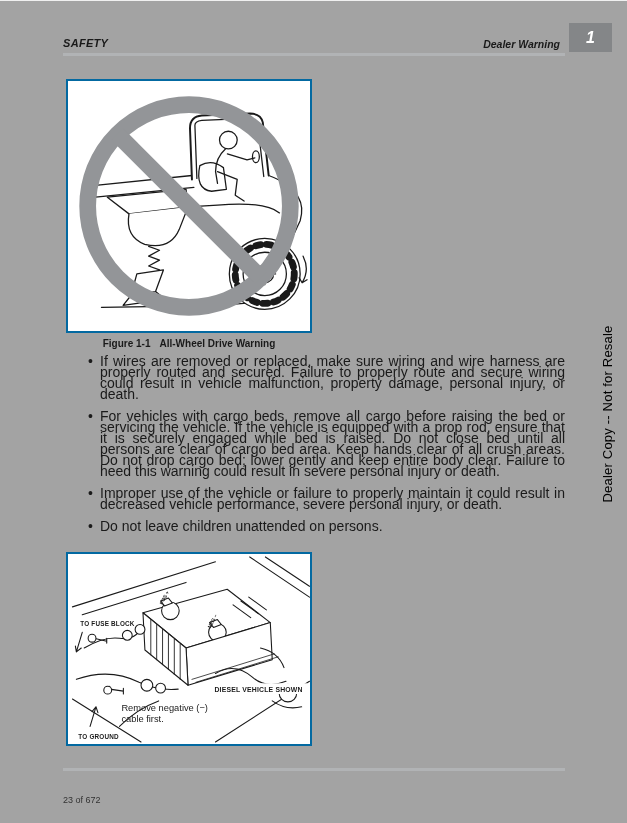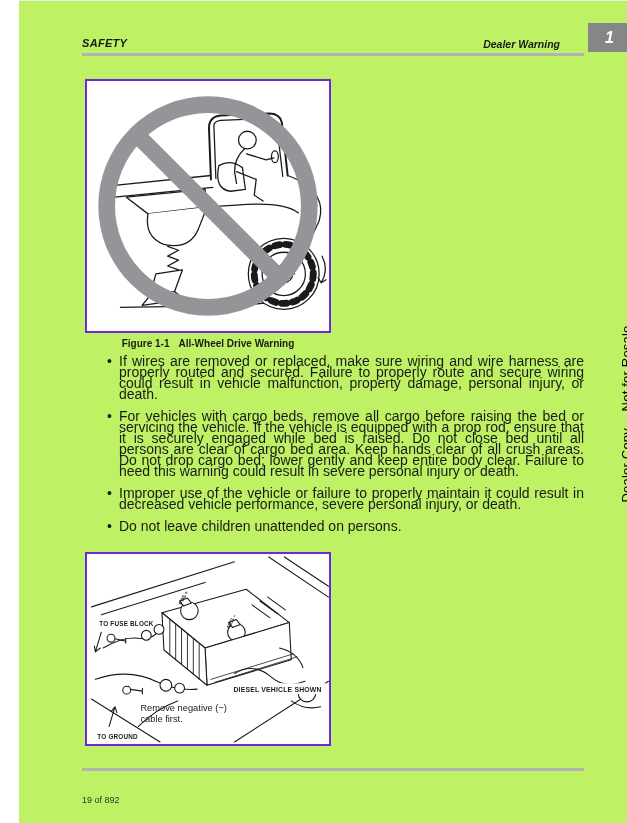--- a/index.html
+++ b/index.html
@@ -1,36 +1,36 @@
 <!DOCTYPE html>
 <html><head>
 <meta charset="utf-8">
 <style>
   html,body{margin:0;padding:0;}
   body{
     width:627px;height:823px;position:relative;background:#ffffff;
     font-family:"Liberation Sans","DejaVu Sans",sans-serif;color:#1a1a1a;
     overflow:hidden;
   }
-  .page{position:absolute;inset:0;background:#bef264;border-top:1px solid #f0f0f0;margin-left:19px;}
+  .page{position:absolute;inset:0;background:#a3a3a3;border-top:1px solid #f0f0f0;}
 
   
   .hdr-left{position:absolute;left:63px;top:36px;font-size:11px;font-style:italic;font-weight:bold;letter-spacing:.3px;}
   .hdr-right{position:absolute;right:67px;top:37px;font-size:10.5px;font-style:italic;font-weight:bold;}
   .chapter-tab{
     position:absolute;left:569px;top:22px;width:43px;height:29px;background:#848688;
     display:flex;align-items:center;justify-content:center;
     color:#fff;font-size:16px;font-style:italic;font-weight:bold;
   }
   .rule{position:absolute;left:63px;width:502px;height:3px;background:#b1b3b5;}
   .rule-top{top:52px;}
   .rule-bottom{top:767px;}
 
   
-  .figbox{position:absolute;left:66px;width:246px;background:#fff;border:2px solid #6d28d9;box-sizing:border-box;}
+  .figbox{position:absolute;left:66px;width:246px;background:#fff;border:2px solid #0369a1;box-sizing:border-box;}
   .fig1{top:78px;height:254px;}
   .fig2{top:551px;height:194px;}
   .figbox svg{display:block;width:100%;height:100%;}
   .caption{position:absolute;left:66px;width:246px;text-align:center;font-size:10px;font-weight:bold;white-space:nowrap;}
   .cap1{top:337px;}
   .cap2{top:749px;}
   .caption .cap-title{margin-left:9px;}
 
   
   .bullets{position:absolute;left:100px;top:355px;width:465px;}
@@ -174,17 +174,17 @@
       <rect x="146" y="132" width="98" height="11" fill="#fff"></rect>
       <text x="149" y="141" class="svg-tinybold">DIESEL VEHICLE SHOWN</text>
       <text x="54" y="160" class="svg-note">Remove negative (−)</text>
       <text x="54" y="172" class="svg-note">cable first.</text>
       <text transform="translate(96,52) rotate(-62)" class="svg-terminal">POS +</text>
       <text transform="translate(145,76) rotate(-62)" class="svg-terminal">NEG −</text>
     </svg>
   </div>
 
   <div class="rule rule-bottom"></div>
-  <div class="sheet-counter">19 of 892</div>
+  <div class="sheet-counter">23 of 672</div>
 
   <div class="watermark">Dealer Copy -- Not for Resale</div>
 
 </div>
 
 </body></html>

